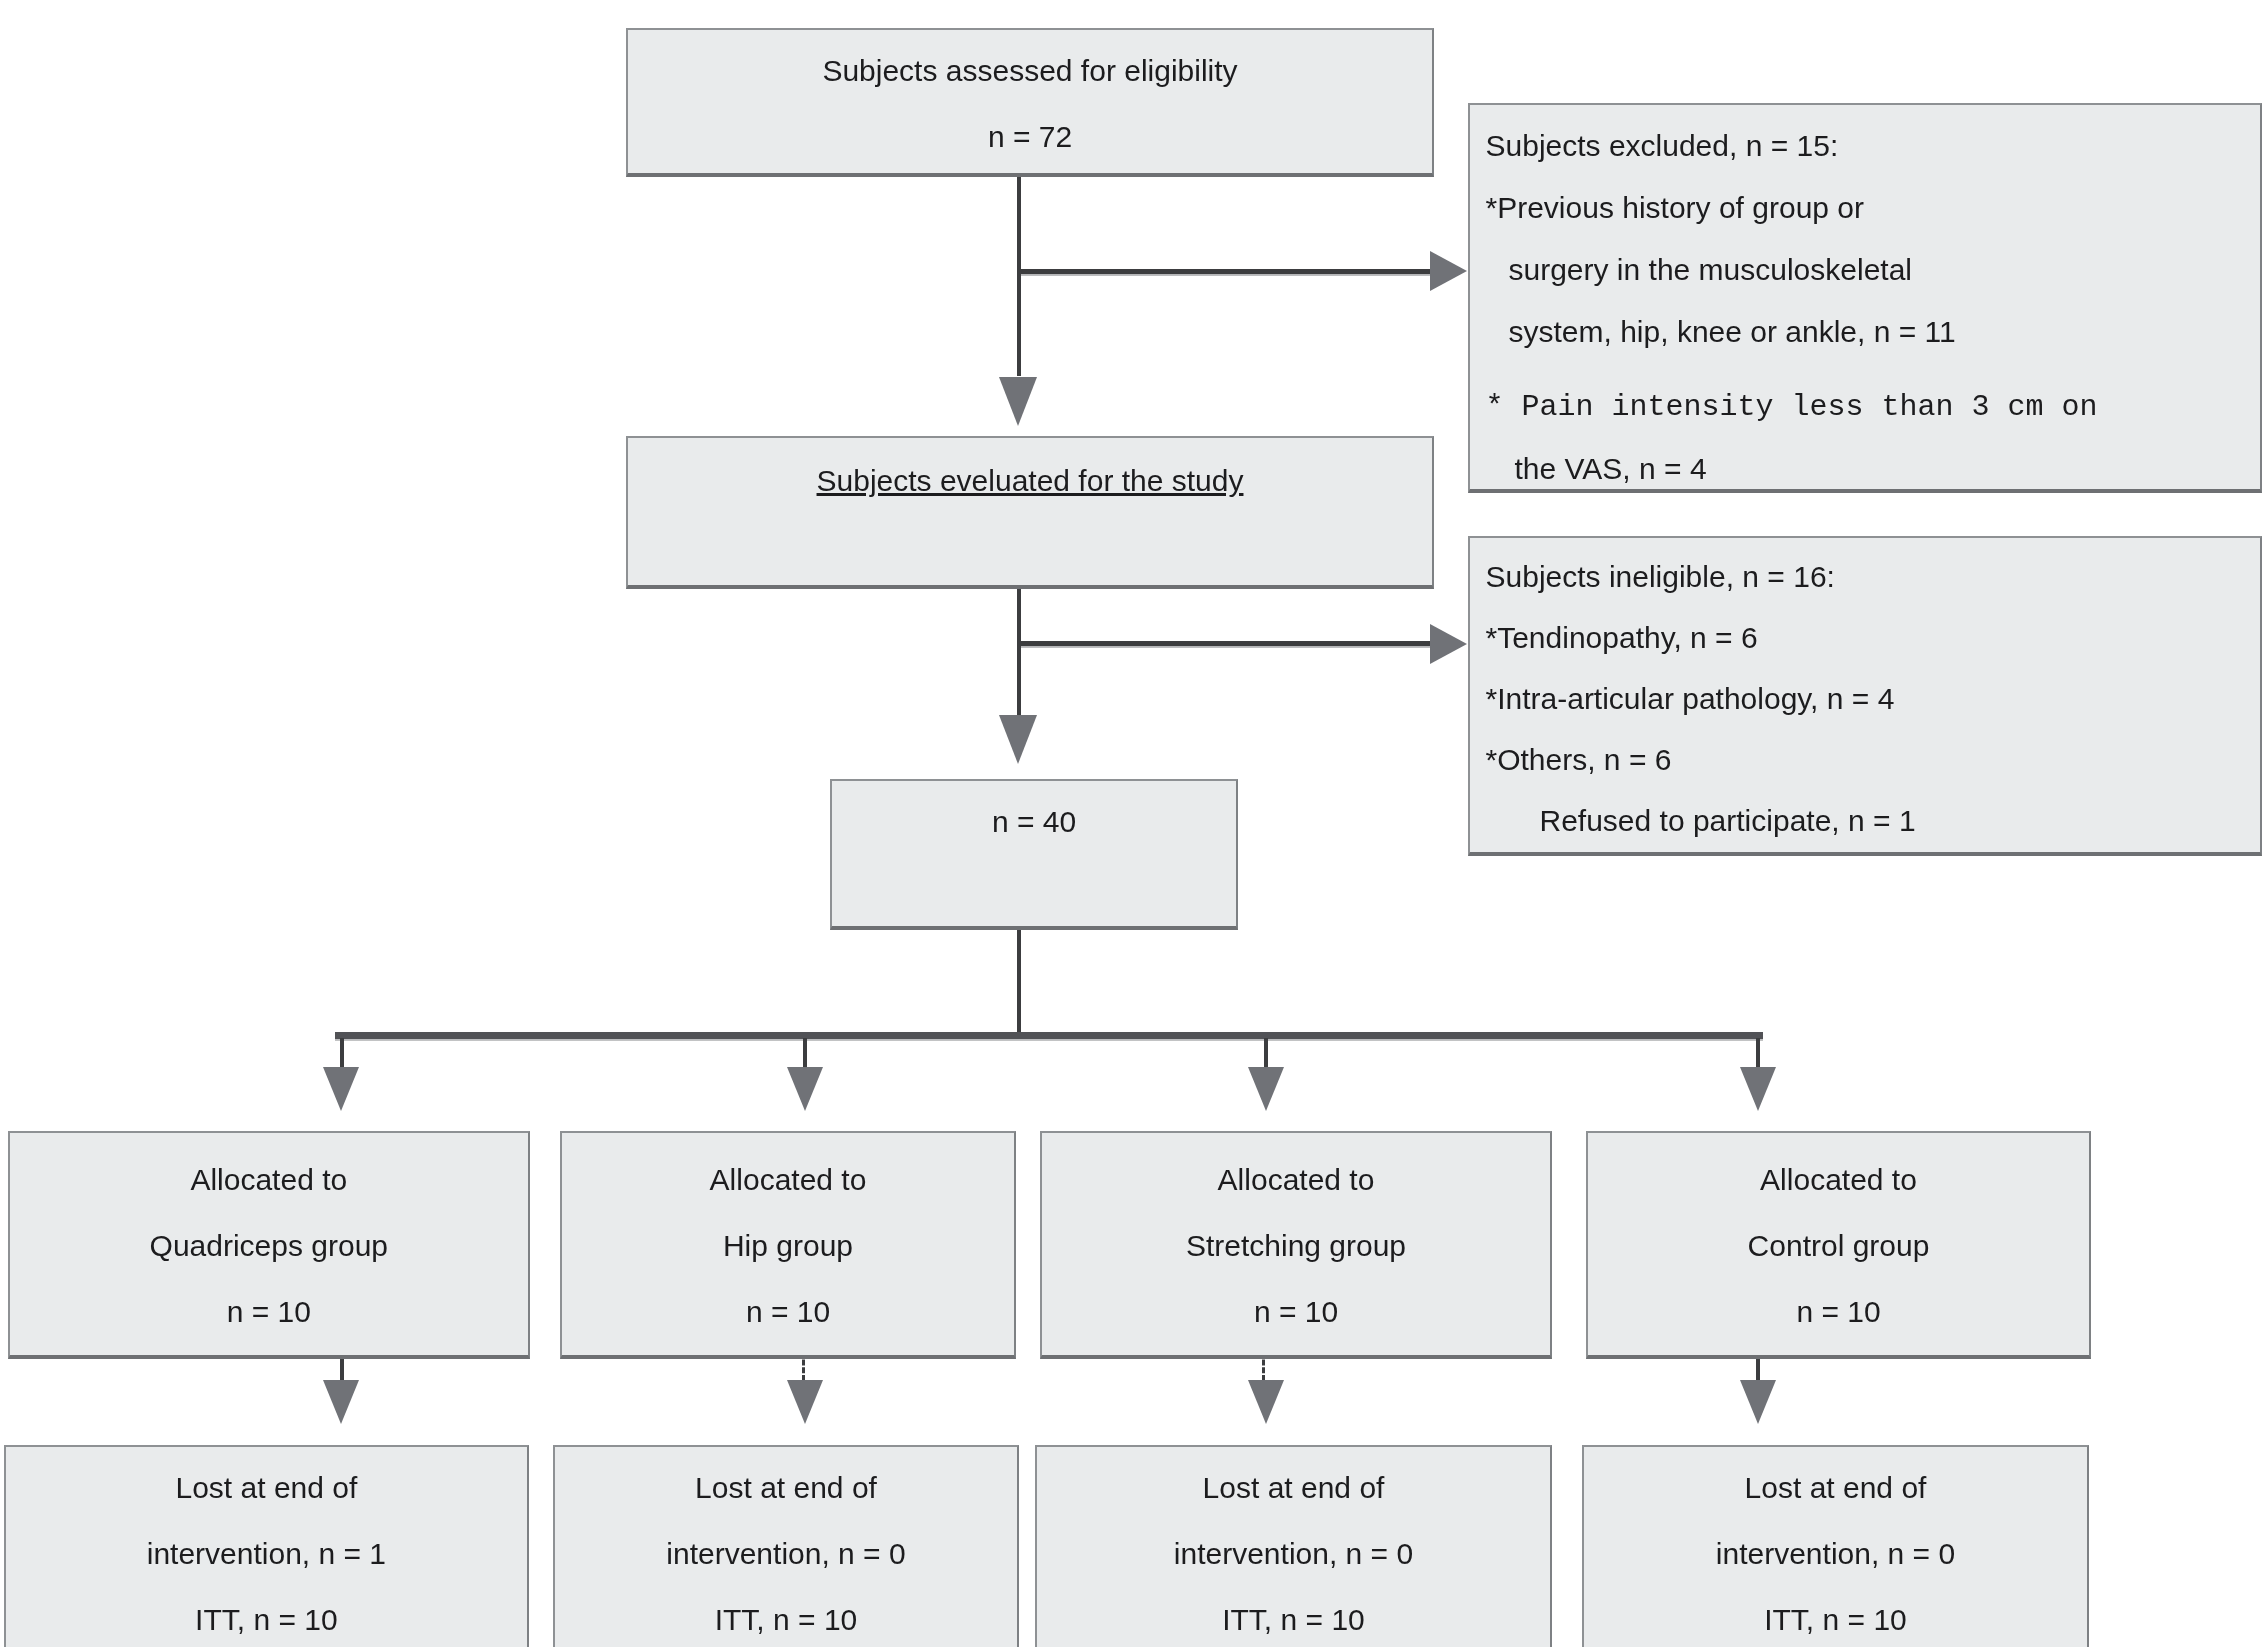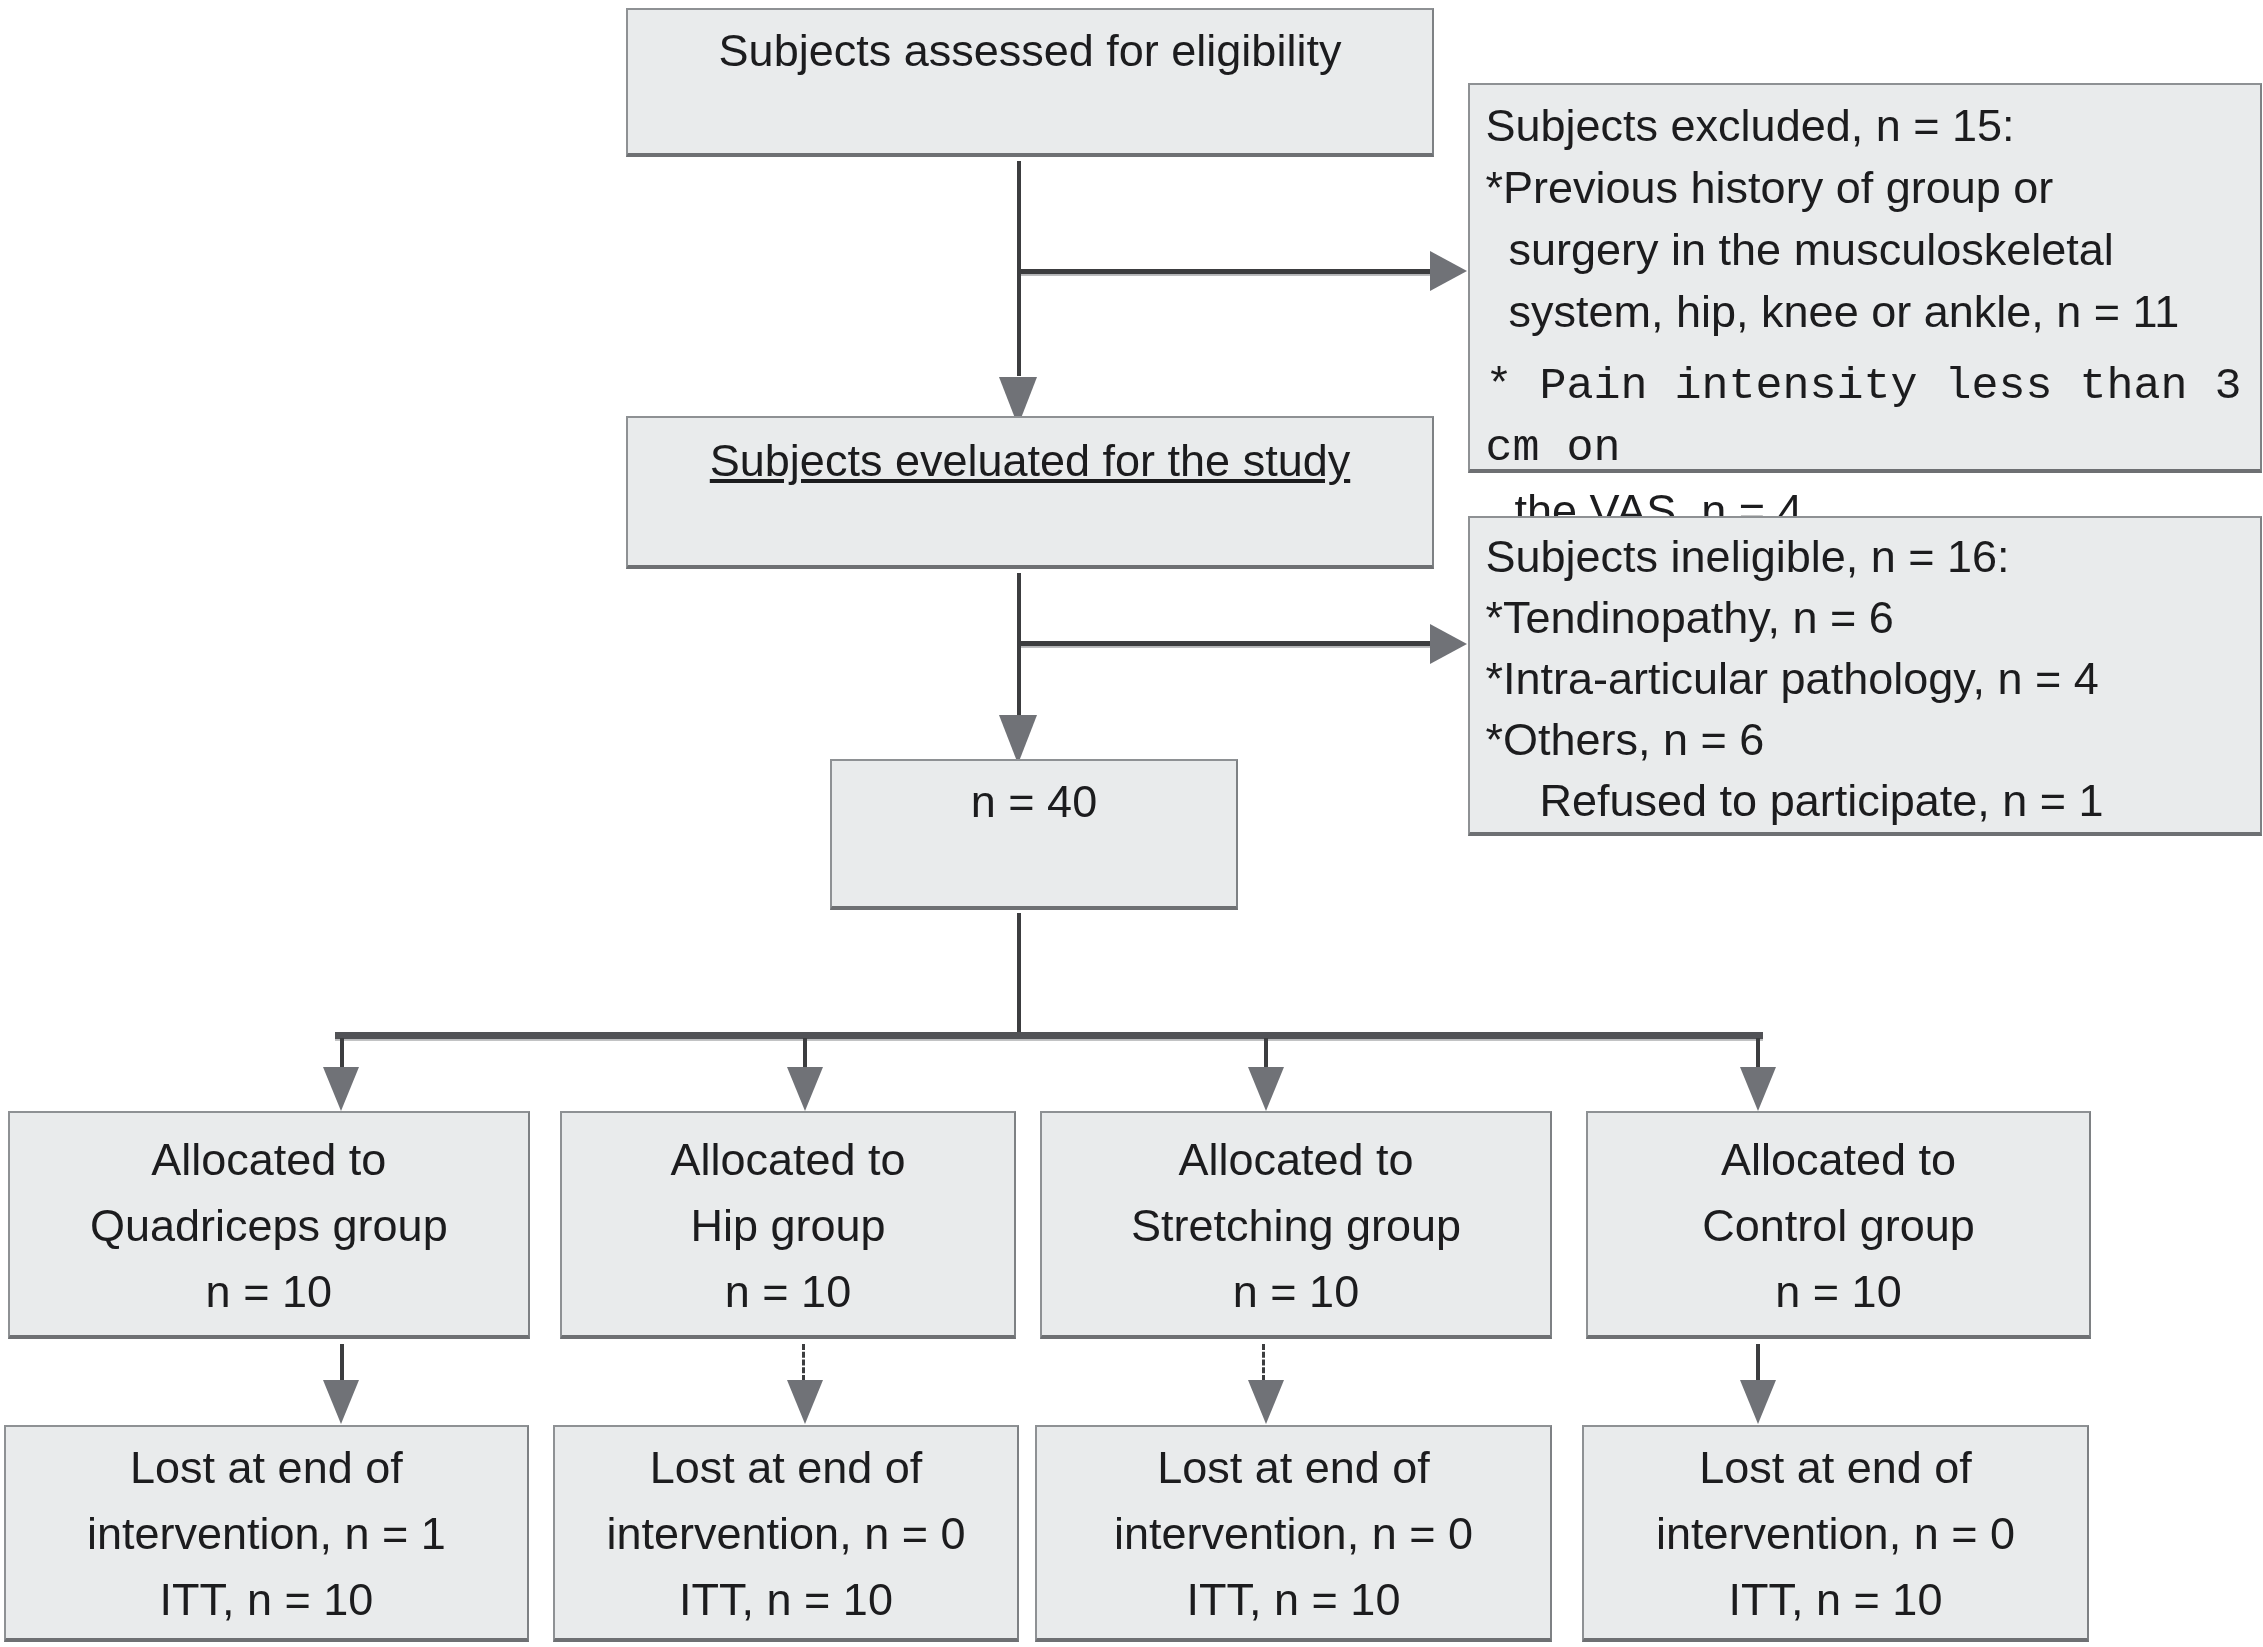--- a/index.html
+++ b/index.html
@@ -20,22 +20,23 @@
     font-family:"Liberation Sans","DejaVu Sans",sans-serif;
     color:var(--text);
   }
   .box{
     position:absolute;
     box-sizing:border-box;
     background:var(--box-fill);
     border:2.9px solid var(--box-border);
     border-bottom:4.9px solid var(--box-border-dark);
     border-right-color:#7e8184;
-    font-size:45px;
+    font-size:30px;
     line-height:66px;
+    margin-top:20px;
   }
   .center-text{text-align:center;}
   .side-box{line-height:62px;padding:9.7px 13.6px 0 15.5px;}
   .side-title{text-align:left;}
   .cont{padding-left:23px;}
   .cont-big{padding-left:29px;}
   .indent{padding-left:54px;}
   .gap-top{margin-top:13.6px;font-family:Liberation Mono, monospace;}
   .vline{position:absolute;width:3.9px;background:var(--line);}
   .vline-dashed{position:absolute;width:0;border-left:3.9px dashed var(--line);background:none;}
@@ -91,20 +92,21 @@
   <div class="head-down" style="left:323px;top:1380px;"></div>
   <div class="vline-dashed" style="left:802px;top:1344px;height:37px;"></div>
   <div class="head-down" style="left:787px;top:1380px;"></div>
   <div class="vline-dashed" style="left:1262px;top:1344px;height:37px;"></div>
   <div class="head-down" style="left:1248px;top:1380px;"></div>
   <div class="vline" style="left:1756px;top:1344px;height:37px;"></div>
   <div class="head-down" style="left:1740px;top:1380px;"></div>
 
   <div class="box center-text" style="left:626px;top:7.8px;width:808px;height:149px;padding-top:7.8px;">
     <div>Subjects assessed for eligibility</div>
+    <div>n = 72</div>
   </div>
 
   <div class="box side-box" style="left:1468px;top:83px;width:794px;height:390px;">
     <div class="side-title">Subjects excluded, n = 15:</div>
     <div>*Previous history of group or</div>
     <div class="cont">surgery in the musculoskeletal</div>
     <div class="cont">system, hip, knee or ankle, n = 11</div>
     <div class="gap-top">* Pain intensity less than 3 cm on</div>
     <div class="cont-big">the VAS, n = 4</div>
   </div>

